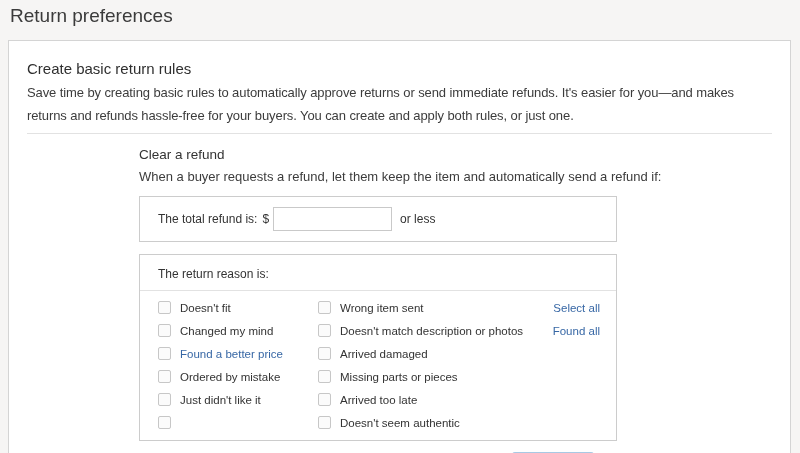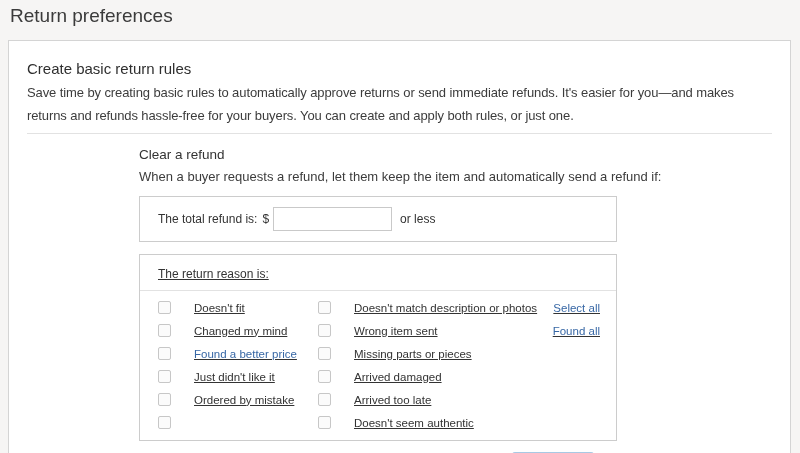--- a/index.html
+++ b/index.html
@@ -78,39 +78,38 @@
   .refund-input {
     margin-left: 4px;
     width: 119px;
     height: 24px;
     border: 1px solid #c9c9c9;
     font-size: 12px;
     padding: 0 6px;
     outline: none;
   }
   .suffix { margin-left: 8px; }
-  .reason-box { margin-top: 12px; text-decoration: underline; }
+  .reason-box { margin-top: 12px; }
   .reason-header {
     padding: 12px 18px 9px 18px;
     font-size: 12px;
     border-bottom: 1px solid #e2e2e2;
   }
   .reason-body {
     display: flex;
     padding: 5px 16px 6px 18px;
   }
   .reason-col { display: flex; flex-direction: column; }
   .reason-col-1 { width: 160px; }
   .reason-col-2 { width: 200px; }
   .reason-item {
     height: 23px;
     display: flex;
     align-items: center;
     cursor: pointer;
-    gap: 14px;
   }
   .checkbox {
     width: 13px;
     height: 13px;
     border: 1px solid #c7c7c7;
     border-radius: 2px;
     background: #fbfbfb;
     flex: 0 0 auto;
     margin-right: 9px;
   }
@@ -185,46 +184,46 @@
               <div class="reason-item">
                 <span class="checkbox"></span>
                 <span class="reason-label">Changed my mind</span>
               </div>
               <div class="reason-item highlighted">
                 <span class="checkbox"></span>
                 <span class="reason-label">Found a better price</span>
               </div>
               <div class="reason-item">
                 <span class="checkbox"></span>
+                <span class="reason-label">Ordered by mistake</span>
+              </div>
+              <div class="reason-item">
+                <span class="checkbox"></span>
                 <span class="reason-label">Just didn't like it</span>
-              </div>
-              <div class="reason-item">
-                <span class="checkbox"></span>
-                <span class="reason-label">Ordered by mistake</span>
               </div>
               <div class="reason-item">
                 <span class="checkbox"></span>
               </div>
             </div>
           <div class="reason-col reason-col-2" id="reason-col-2">
               <div class="reason-item">
                 <span class="checkbox"></span>
+                <span class="reason-label">Wrong item sent</span>
+              </div>
+              <div class="reason-item">
+                <span class="checkbox"></span>
                 <span class="reason-label">Doesn't match description or photos</span>
               </div>
               <div class="reason-item">
                 <span class="checkbox"></span>
-                <span class="reason-label">Wrong item sent</span>
+                <span class="reason-label">Arrived damaged</span>
               </div>
               <div class="reason-item">
                 <span class="checkbox"></span>
                 <span class="reason-label">Missing parts or pieces</span>
-              </div>
-              <div class="reason-item">
-                <span class="checkbox"></span>
-                <span class="reason-label">Arrived damaged</span>
               </div>
               <div class="reason-item">
                 <span class="checkbox"></span>
                 <span class="reason-label">Arrived too late</span>
               </div>
               <div class="reason-item">
                 <span class="checkbox"></span>
                 <span class="reason-label">Doesn't seem authentic</span>
               </div>
             </div>

